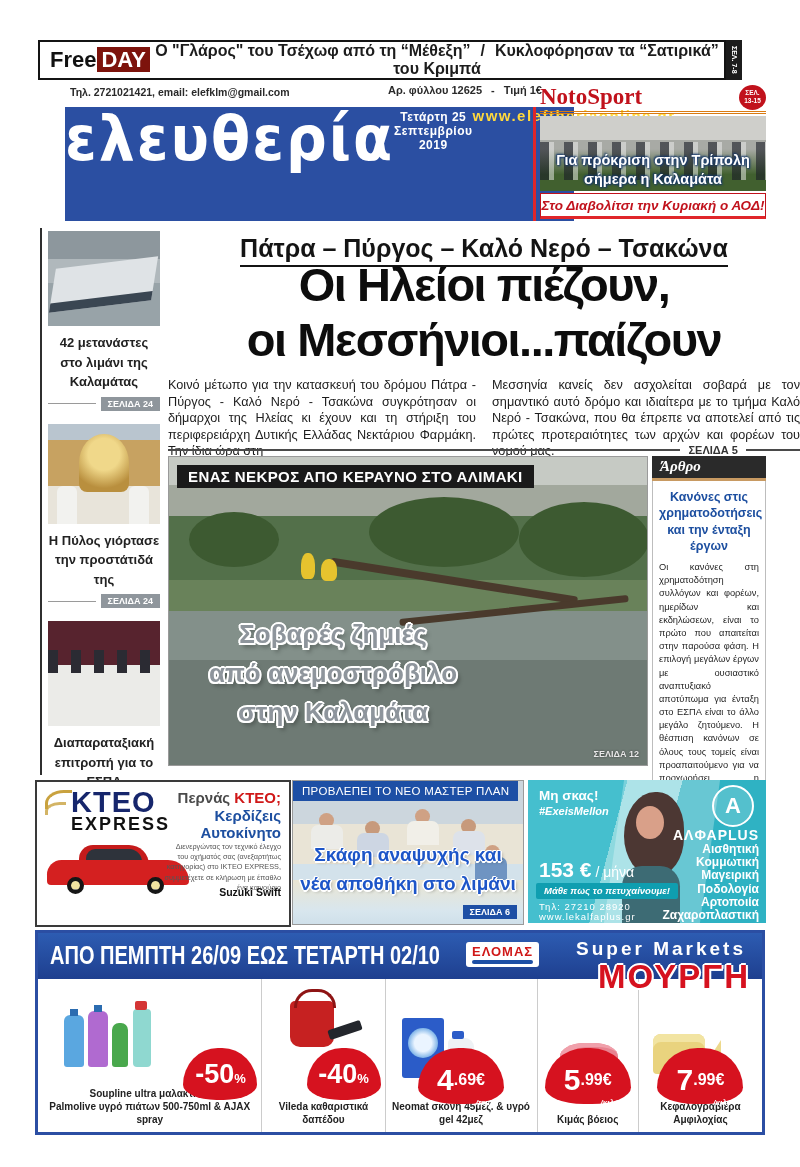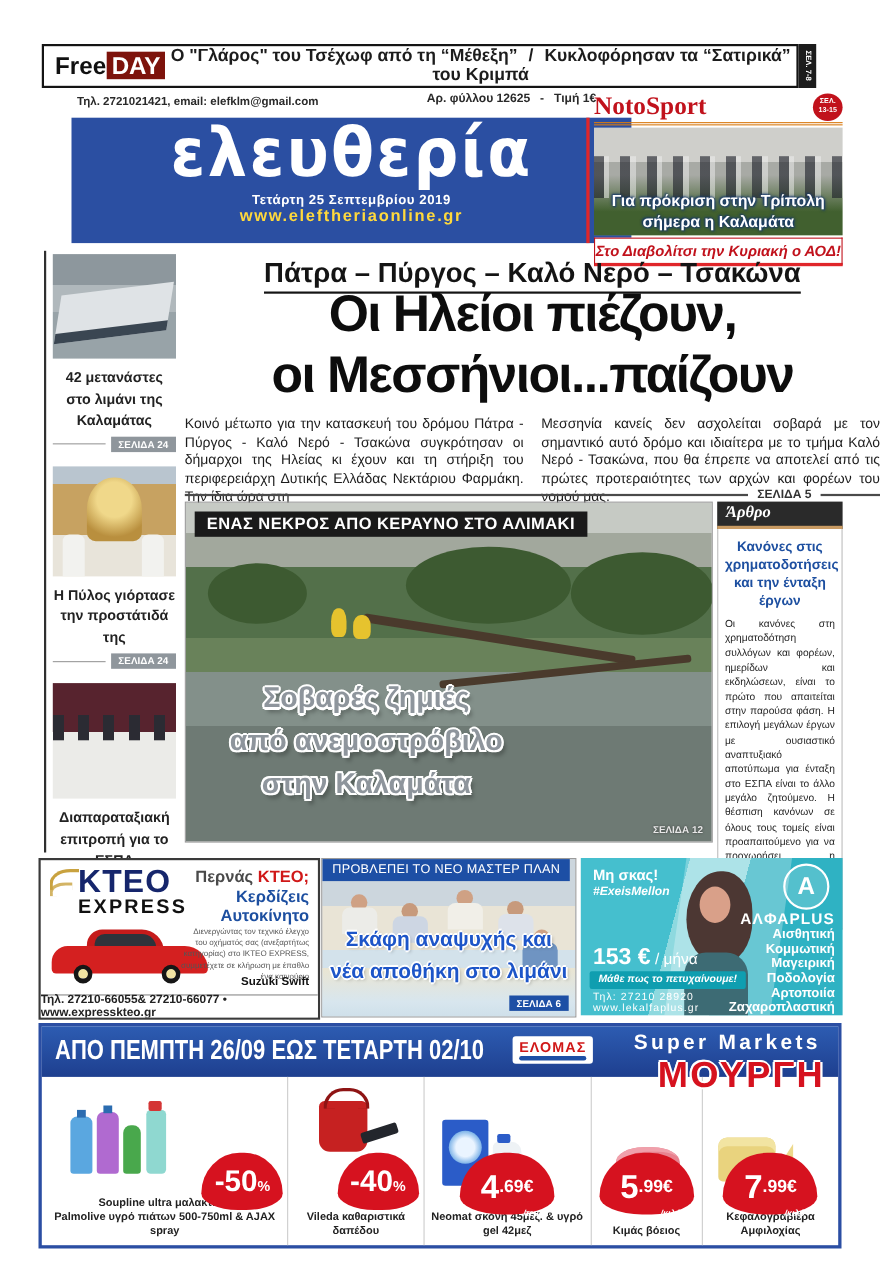--- a/index.html
+++ b/index.html
@@ -16,35 +16,35 @@
   .topbar-sideband{position:absolute;left:726px;top:40px;width:16px;height:40px;background:#1c1c1c;
           color:#fff;font-size:7px;font-weight:bold;display:flex;align-items:center;justify-content:center;
           writing-mode:vertical-rl;}
 
   
   .infobar-left{position:absolute;left:70px;top:86px;font-size:10.5px;font-weight:bold;color:#2a2a2a;}
   .infobar-right{position:absolute;left:388px;top:84px;font-size:11px;font-weight:bold;color:#2a2a2a;display:flex;gap:9px;}
 
   
   .masthead{position:absolute;left:65px;top:107px;width:509px;height:114px;background:#2b4fa2;
-            color:#fff;text-align:center;display:flex;flex-direction:column;}
+            color:#fff;text-align:center;display:flex;flex-direction:row;}
   .masthead-logo{font-family:"DejaVu Sans",sans-serif;font-size:57px;font-weight:bold;letter-spacing:2px;
             line-height:1.05;margin-top:4px;transform:scaleY(1.08);}
   .masthead-date{font-size:12px;font-weight:bold;margin-top:3px;letter-spacing:.5px;text-align:center;}
   .masthead-url{font-size:15px;font-weight:bold;color:#ffd93c;letter-spacing:1.5px;}
   .red-divider{position:absolute;left:533px;top:107px;width:3px;height:114px;background:#e0262a;}
 
   
   .notosport{position:absolute;left:540px;top:84px;width:226px;}
   .ns-head{display:flex;align-items:center;border-bottom:3px double #d97b12;padding-bottom:1px;}
   .ns-title{font-family:"Liberation Serif",serif;font-weight:bold;font-size:23px;color:#c1121c;flex:1;}
   .ns-badge{background:#c1121c;color:#fff;border-radius:50%;width:27px;height:25px;font-size:6.5px;
             font-weight:bold;display:flex;align-items:center;justify-content:center;text-align:center;
             line-height:1.2;white-space:pre-line;}
-  .ns-photo{position:relative;height:98px;margin-top:2px;overflow:hidden;
+  .ns-photo{position:relative;height:75px;margin-top:2px;overflow:hidden;
       background:linear-gradient(180deg,#cfcfcb 0 32%,#a8aaa5 32% 44%,#41602f 78% 100%,#577c3c 100%);}
   .ns-photo::before{content:"";position:absolute;left:0;right:0;top:26px;height:38px;
       background:repeating-linear-gradient(90deg,rgba(25,28,38,.6) 0 9px,rgba(240,240,240,.5) 9px 14px,transparent 14px 24px);}
   .ns-caption{position:absolute;left:0;right:0;bottom:1px;text-align:center;color:#fff;font-weight:bold;
       font-size:14.5px;line-height:1.35;white-space:pre-line;
       text-shadow:0 0 3px #17386b,1px 1px 2px #17386b,-1px -1px 2px #17386b;}
   .ns-footer{margin-top:2px;height:22px;border:1px solid #c1121c;border-bottom:3px solid #e0262a;
       display:flex;align-items:center;justify-content:center;color:#c1121c;font-weight:bold;
       font-style:italic;font-size:13.5px;background:#fff;}
 
@@ -349,21 +349,20 @@
     </div>
     <div class="kteo-car">
       <div class="cabin"></div>
       <div class="win"></div>
       <div class="body"></div>
       <div class="wheel w1"></div>
       <div class="wheel w2"></div>
     </div>
     <div class="kteo-body">Διενεργώντας τον τεχνικό έλεγχο του οχήματός σας (ανεξαρτήτως κατηγορίας) στο ΙΚΤΕΟ EXPRESS, συμμετέχετε σε κλήρωση με έπαθλο ένα καινούριο</div>
     <div class="kteo-prize">Suzuki Swift</div>
-    <div class="kteo-footer">Τηλ. 27210-66055&amp; 27210-66077 • www.expresskteo.gr</div>
   </div>
 
   <div class="masterplan">
     <div class="mp-heads"></div>
     <div class="mp-shirts"></div>
     <div class="mp-table"></div>
     <div class="mp-banner">ΠΡΟΒΛΕΠΕΙ ΤΟ ΝΕΟ ΜΑΣΤΕΡ ΠΛΑΝ</div>
     <div class="mp-caption">Σκάφη αναψυχής και
 νέα αποθήκη στο λιμάνι</div>
     <div class="mp-page">ΣΕΛΙΔΑ 6</div>

